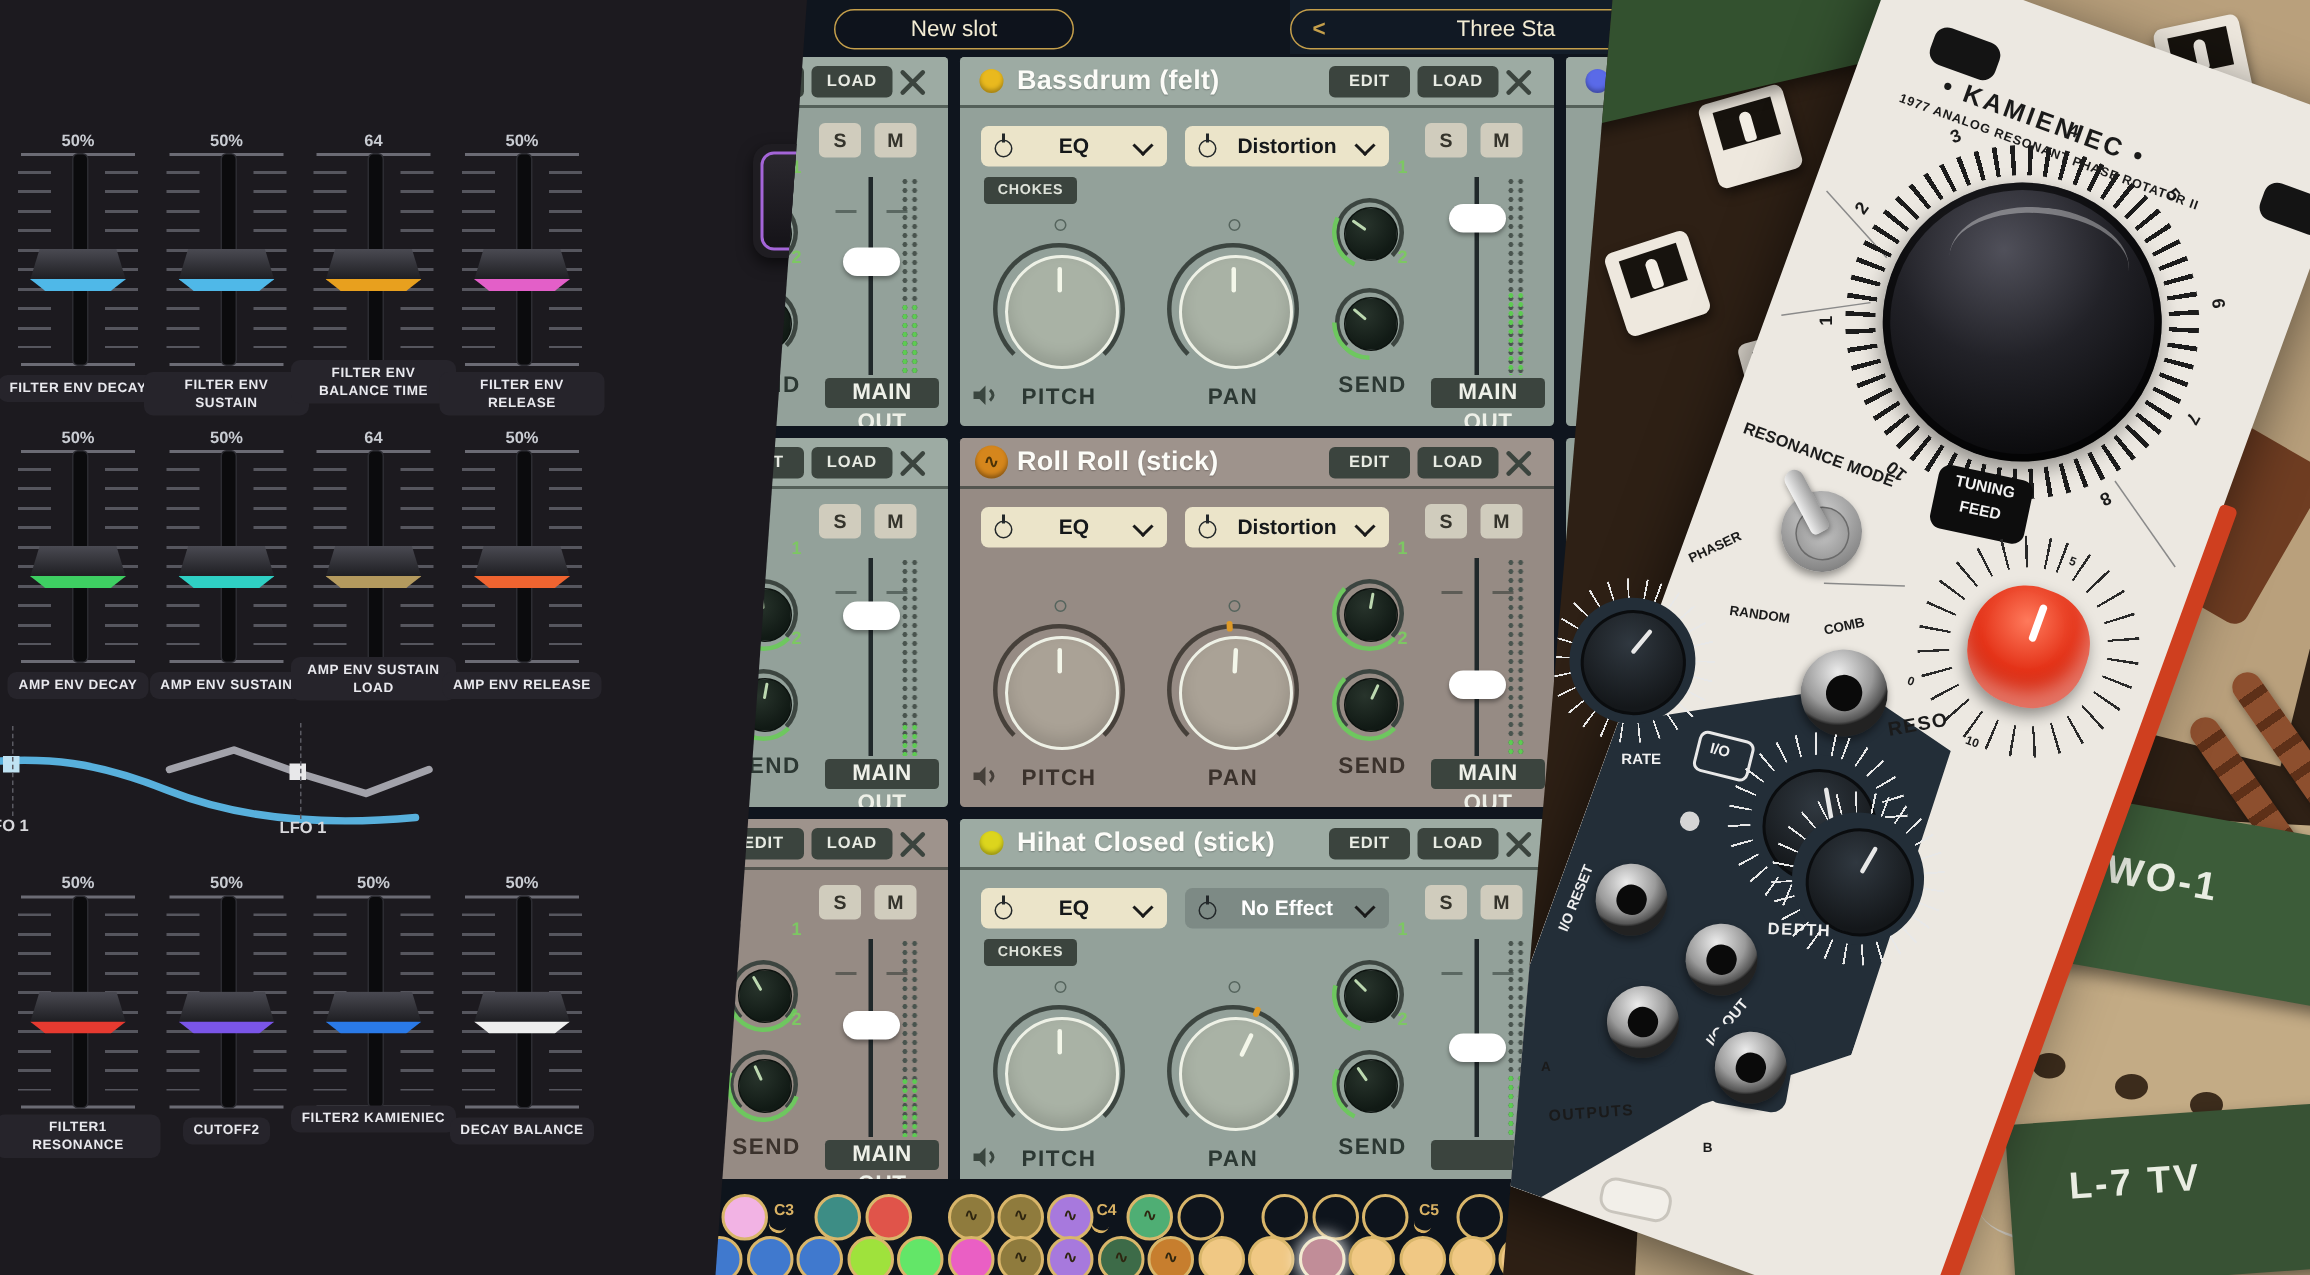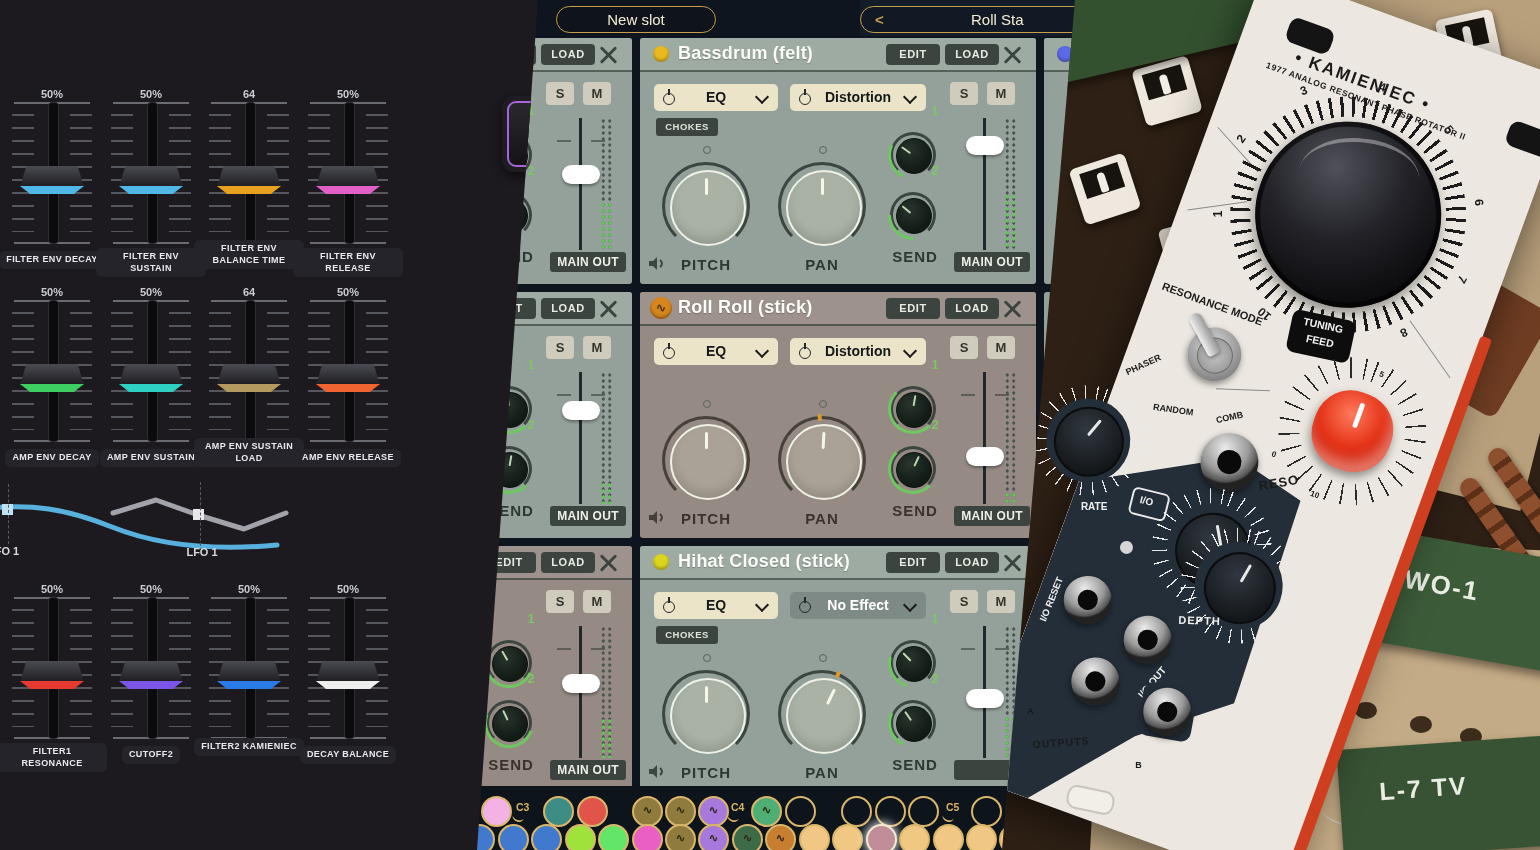--- a/index.html
+++ b/index.html
@@ -59,21 +59,21 @@
   .klab{position:absolute;font-size:15px;font-weight:bold;letter-spacing:1px;color:#2c3833;text-align:center;}
   .mauve .klab{color:#3b322c;}
   .ftrack{position:absolute;left:343px;top:80px;width:3px;height:132px;background:#20282a;}
   .fdash{position:absolute;top:102px;width:14px;height:2px;background:rgba(25,35,32,.45);}
   .fhandle{position:absolute;left:326px;width:38px;height:19px;border-radius:10px;background:#fff;box-shadow:0 2px 3px rgba(0,0,0,.35);}
   .meter{position:absolute;left:364px;top:80px;width:14px;height:132px;
          background-image:radial-gradient(circle 1.6px,#49544e 1.5px,transparent 1.8px);background-size:6.5px 6px;}
   .mgreen{position:absolute;left:0;right:0;bottom:0;
           background-image:radial-gradient(circle 1.6px,#5dcb52 1.5px,transparent 1.8px);background-size:6.5px 6px;}
   .mainout{position:absolute;left:314px;top:214px;width:76px;height:20px;background:#3b443e;border-radius:3px;
-           color:#eef0e8;font-size:12px;font-weight:bold;text-align:center;line-height:20px;letter-spacing:.3px;}
+           color:#eef0e8;font-size:15px;font-weight:bold;text-align:center;line-height:20px;letter-spacing:.3px;}
   .spk{position:absolute;left:8px;top:218px;}
 
   
   .pad{position:absolute;width:27px;height:27px;border-radius:50%;border:2px solid #d9b66a;
        font-size:12px;font-weight:bold;color:#2e2510;text-align:center;line-height:25px;}
   .pad.glow{box-shadow:0 0 10px 2px rgba(255,255,255,.8);border-color:#f2ead0;}
   .oct{position:absolute;color:#d9b264;font-size:10.5px;font-weight:bold;}
   .oct::after{content:"";position:absolute;left:-4px;top:13px;width:12px;height:6px;border-bottom:2px solid #d9b264;border-radius:0 0 6px 6px;transform:rotate(18deg);}
 
   
@@ -148,21 +148,21 @@
 </head>
 <body>
 
 <div id="stage">
 
   <div class="abs" id="mixer">
     <div class="abs" id="topbar"></div>
     <div class="pill" style="left:126px;top:6px;width:158px;">New slot</div>
     <div class="pill" style="left:430px;top:6px;width:234px;">
       <span style="position:absolute;left:14px;color:#c59f4b;font-weight:bold;">&lt;</span>
-      <span style="position:absolute;left:110px;white-space:nowrap;">Roll Sta</span>
+      <span style="position:absolute;left:110px;white-space:nowrap;">Three Sta</span>
     </div>
   </div>
 
   <div class="slot sage abs" style="left:236px;top:38px;">
     <div class="shead">
       <div class="sbtn" style="left:246px;">EDIT</div>
       <div class="sbtn" style="left:305px;">LOAD</div>
       <div class="xx" style="left:360px;"></div>
     </div>
     <div class="smb" style="left:310px;">S</div>

